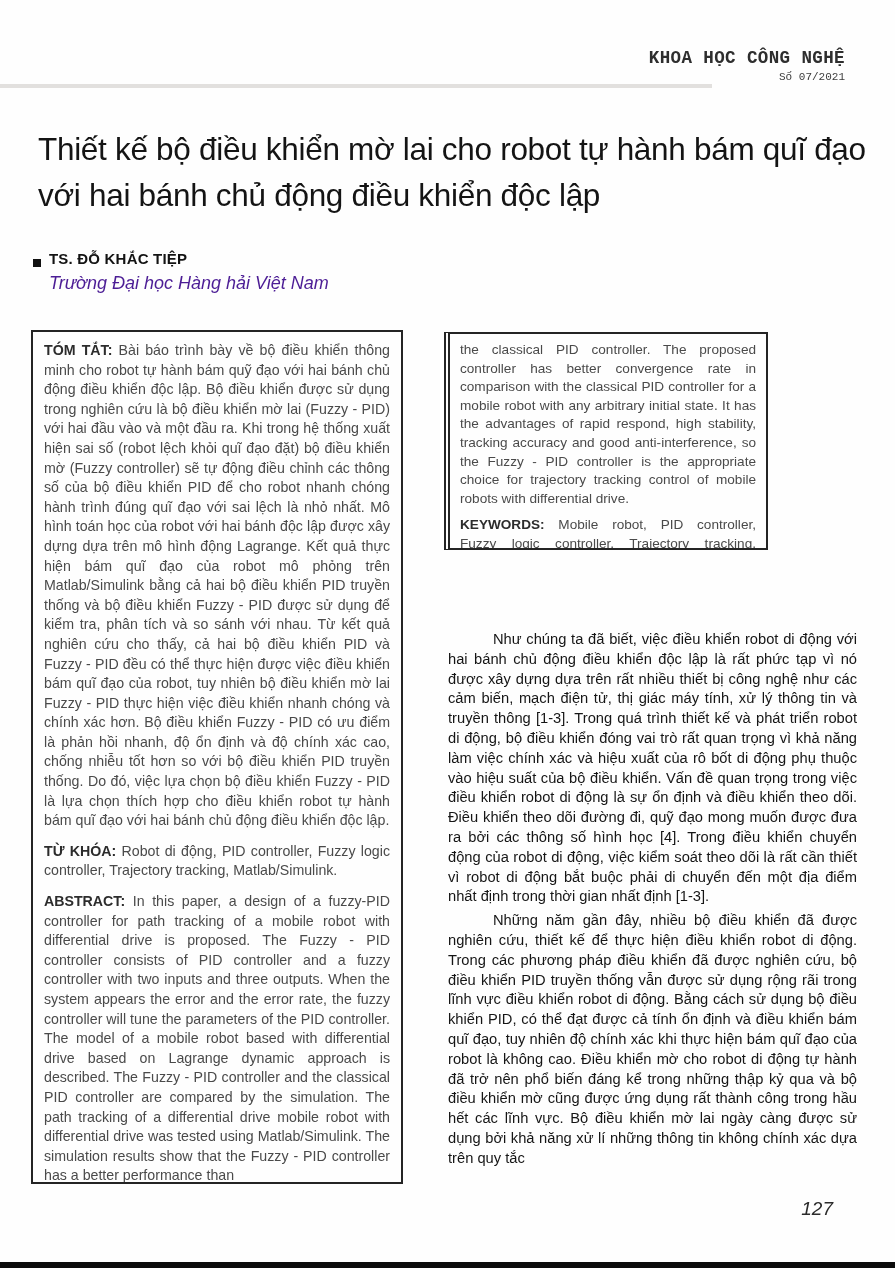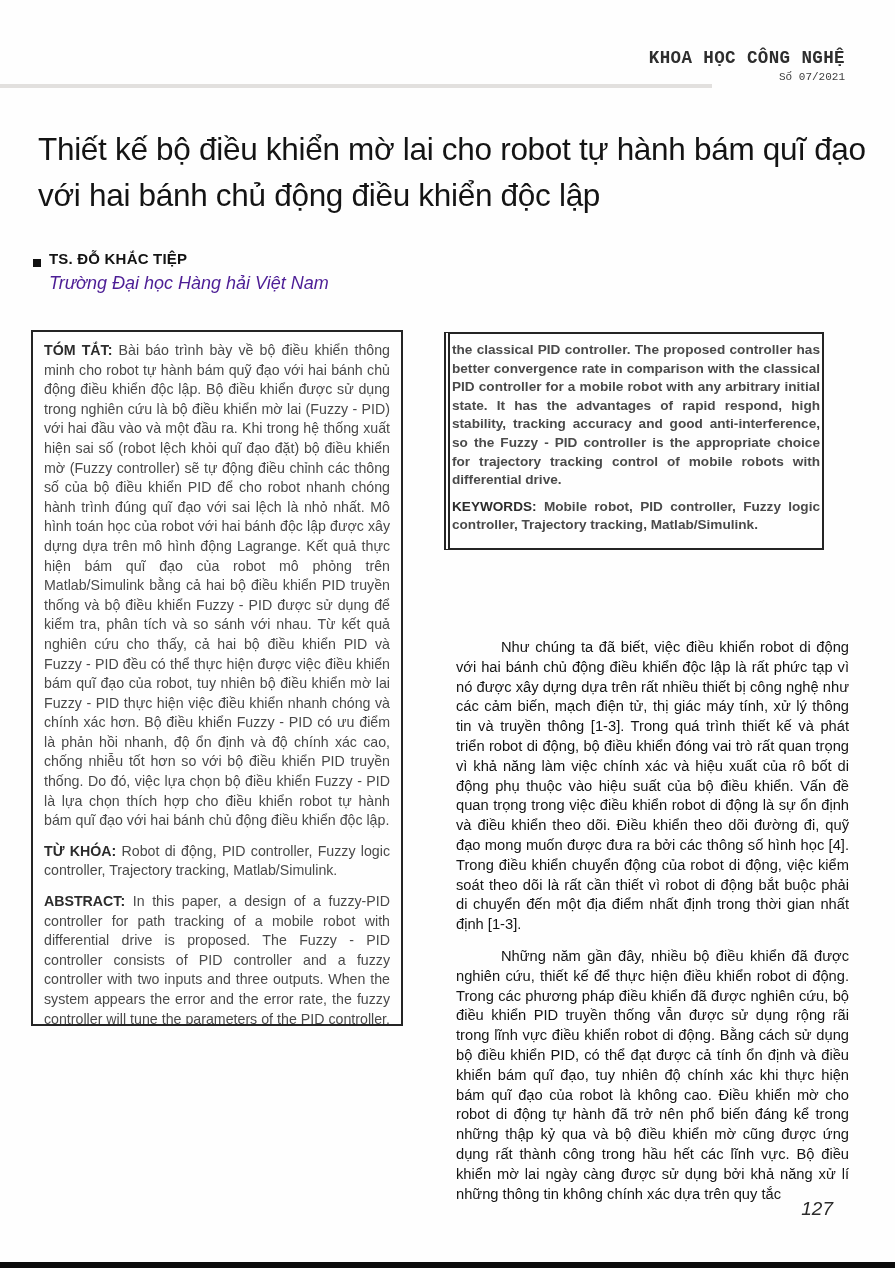--- a/index.html
+++ b/index.html
@@ -36,54 +36,53 @@
   .author-block{position:absolute;top:250px;left:33px;}
   .author-line{display:flex;align-items:flex-end;}
   .author-bullet{
     display:inline-block;width:8px;height:8px;background:#111;
     margin-right:8px;flex:0 0 auto;
   }
   .author-name{font-size:15px;font-weight:bold;color:#131313;letter-spacing:0.2px;}
   .affiliation{font-size:18px;font-style:italic;color:#4c1d95;margin-top:6px;margin-left:16px;}
   
   .left-box{
-    position:absolute;left:31px;top:330px;width:372px;height:696px;
+    position:absolute;left:31px;top:330px;width:372px;height:854px;
     border:2px solid #242424;
     padding:9px 11px;box-sizing:border-box;
     overflow:hidden;
   }
   .left-box p{
     margin:0 0 11px 0;
     font-size:14.2px;line-height:19.6px;
     text-align:justify;color:#4a4a4a;
   }
   .left-box p strong, .right-box p strong{color:#2c2c2c;}
   
   .right-box{
-    position:absolute;left:444px;top:332px;width:380px;height:218px;
+    position:absolute;left:444px;top:332px;width:324px;height:218px;
     border:2px solid #242424;border-left:6px double #242424;
-    padding:7px 2px;box-sizing:border-box;
+    padding:7px 10px;box-sizing:border-box;
     overflow:hidden;
-    font-weight:bold;
   }
   .right-box p{
     margin:0 0 8px 0;
     font-size:13.6px;line-height:18.6px;
     text-align:justify;color:#4a4a4a;
   }
   
   .right-col{
     position:absolute;left:444px;top:626px;width:417px;
   }
   .section-heading{
     font-size:15.5px;font-weight:bold;color:#101010;
     margin:0 0 5px 0;padding-left:48px;
   }
   .body-para{
-    margin:12px;
+    margin:4px;
     font-size:14.7px;line-height:19.8px;
     text-align:justify;text-indent:45px;
     color:#151515;font-weight:500;
   }
   
   .page-number{
     position:absolute;top:1198px;right:62px;
     font-size:19px;color:#2b2b2b;font-style:italic;
   }
   .bottom-edge{

